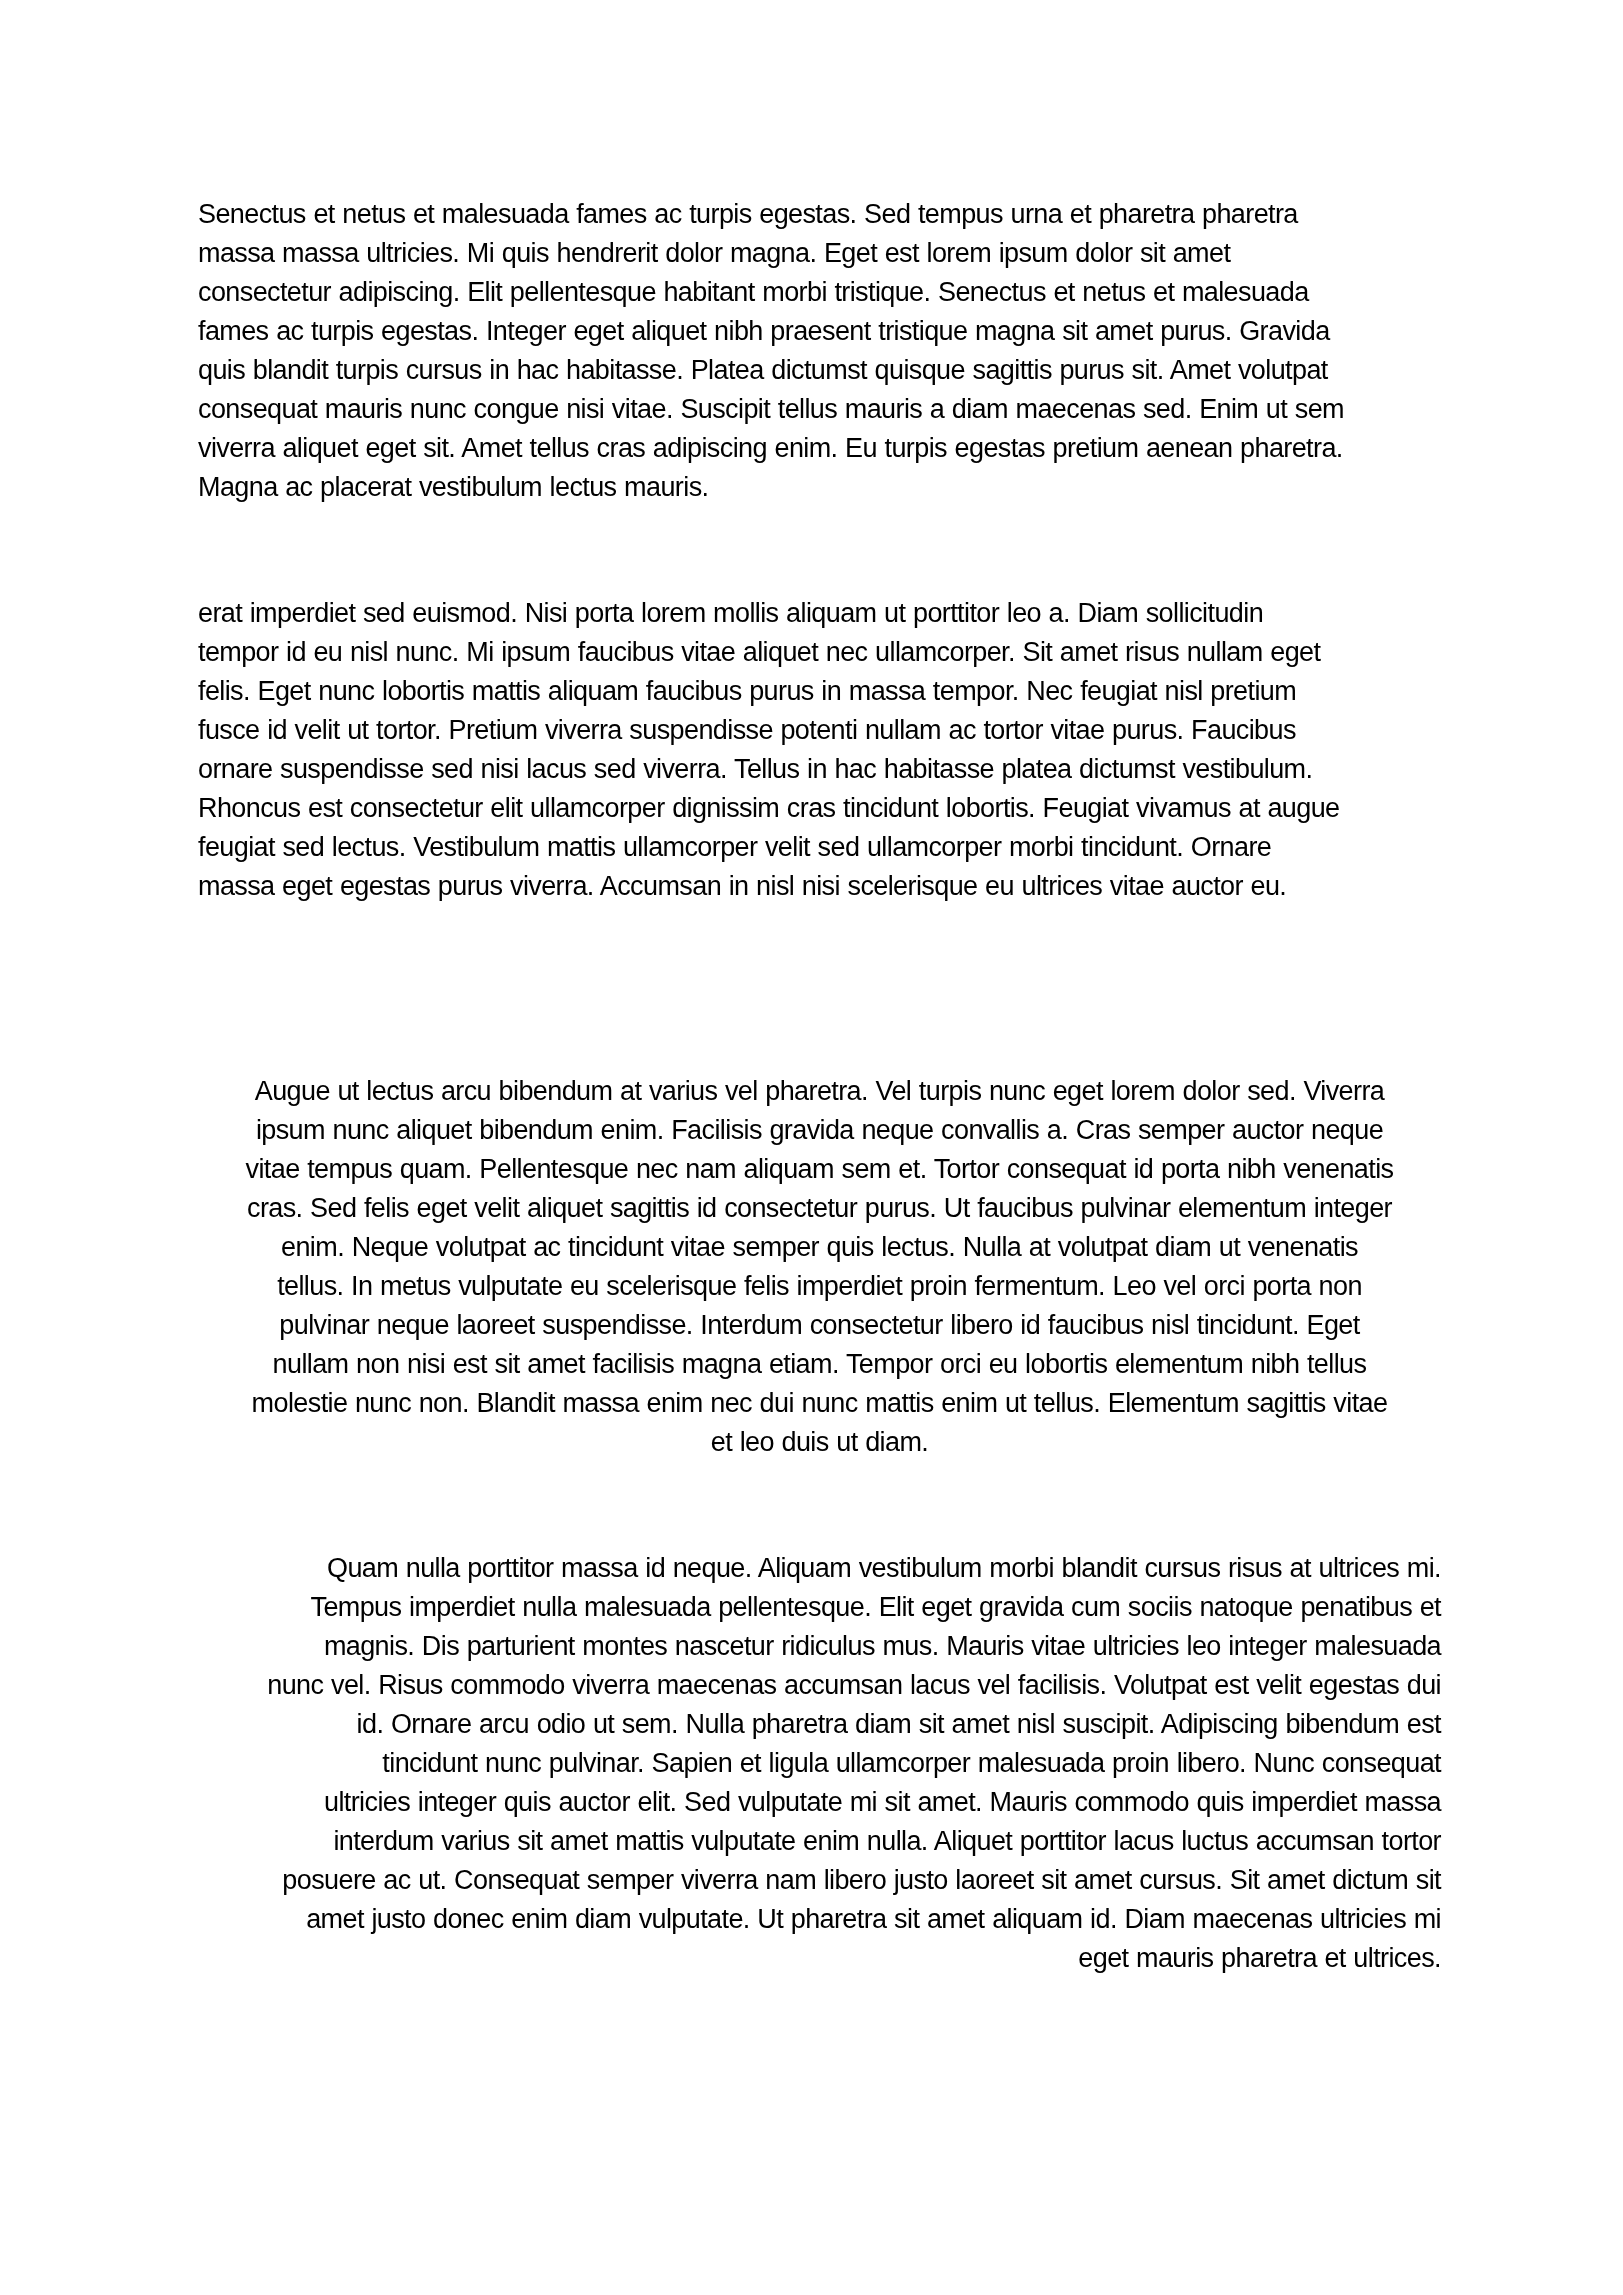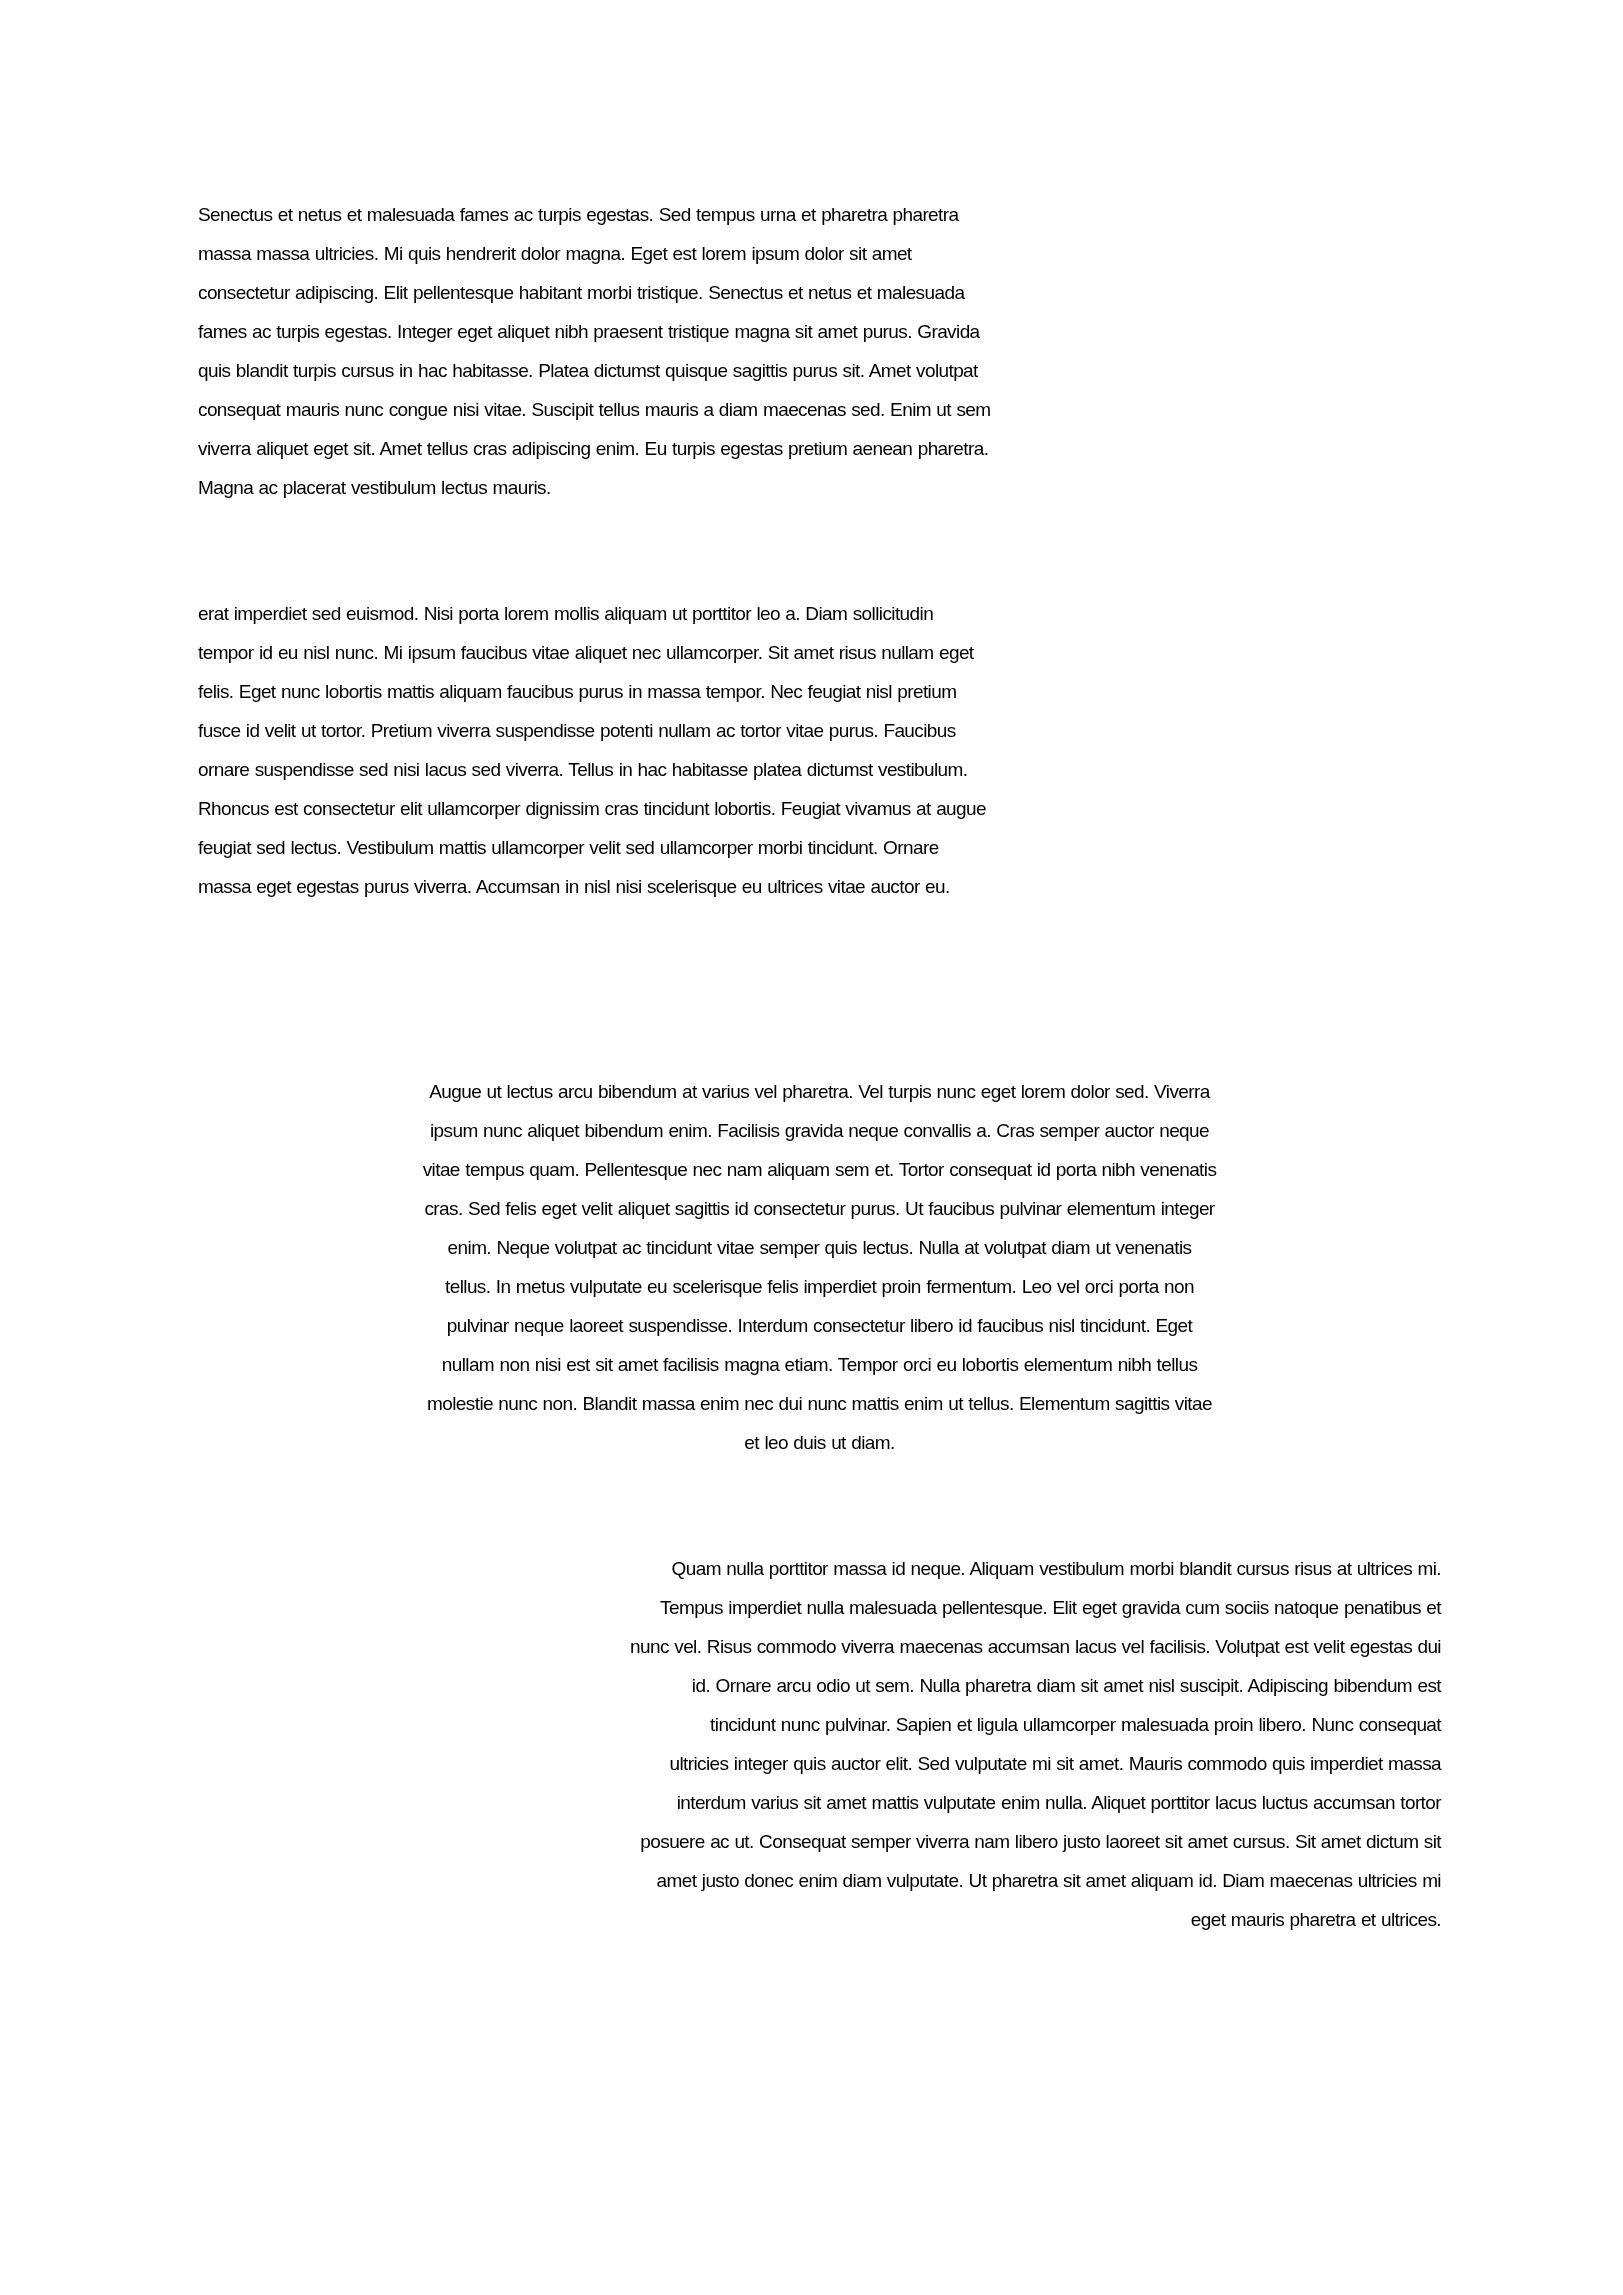--- a/index.html
+++ b/index.html
@@ -21,21 +21,21 @@
       height: 2295px;
       background: #ffffff;
     }
     .paragraph {
       position: absolute;
       left: 198px;
       width: 1243px;
       margin: 0;
       color: #000000;
       font-family: "Liberation Sans", sans-serif;
-      font-size: 19px;
+      font-size: 27px;
       letter-spacing: -0.6px;
       word-spacing: 0.7px;
     }
     .line {
       display: block;
       height: 39px;
       line-height: 39px;
       white-space: nowrap;
     }
     
@@ -80,20 +80,21 @@
     <span class="line">tellus. In metus vulputate eu scelerisque felis imperdiet proin fermentum. Leo vel orci porta non</span>
     <span class="line">pulvinar neque laoreet suspendisse. Interdum consectetur libero id faucibus nisl tincidunt. Eget</span>
     <span class="line">nullam non nisi est sit amet facilisis magna etiam. Tempor orci eu lobortis elementum nibh tellus</span>
     <span class="line">molestie nunc non. Blandit massa enim nec dui nunc mattis enim ut tellus. Elementum sagittis vitae</span>
     <span class="line">et leo duis ut diam.</span>
   </p>
 
   <p class="paragraph" id="p4">
     <span class="line">Quam nulla porttitor massa id neque. Aliquam vestibulum morbi blandit cursus risus at ultrices mi.</span>
     <span class="line">Tempus imperdiet nulla malesuada pellentesque. Elit eget gravida cum sociis natoque penatibus et</span>
+    <span class="line">magnis. Dis parturient montes nascetur ridiculus mus. Mauris vitae ultricies leo integer malesuada</span>
     <span class="line">nunc vel. Risus commodo viverra maecenas accumsan lacus vel facilisis. Volutpat est velit egestas dui</span>
     <span class="line">id. Ornare arcu odio ut sem. Nulla pharetra diam sit amet nisl suscipit. Adipiscing bibendum est</span>
     <span class="line">tincidunt nunc pulvinar. Sapien et ligula ullamcorper malesuada proin libero. Nunc consequat</span>
     <span class="line">ultricies integer quis auctor elit. Sed vulputate mi sit amet. Mauris commodo quis imperdiet massa</span>
     <span class="line">interdum varius sit amet mattis vulputate enim nulla. Aliquet porttitor lacus luctus accumsan tortor</span>
     <span class="line">posuere ac ut. Consequat semper viverra nam libero justo laoreet sit amet cursus. Sit amet dictum sit</span>
     <span class="line">amet justo donec enim diam vulputate. Ut pharetra sit amet aliquam id. Diam maecenas ultricies mi</span>
     <span class="line">eget mauris pharetra et ultrices.</span>
   </p>
 

